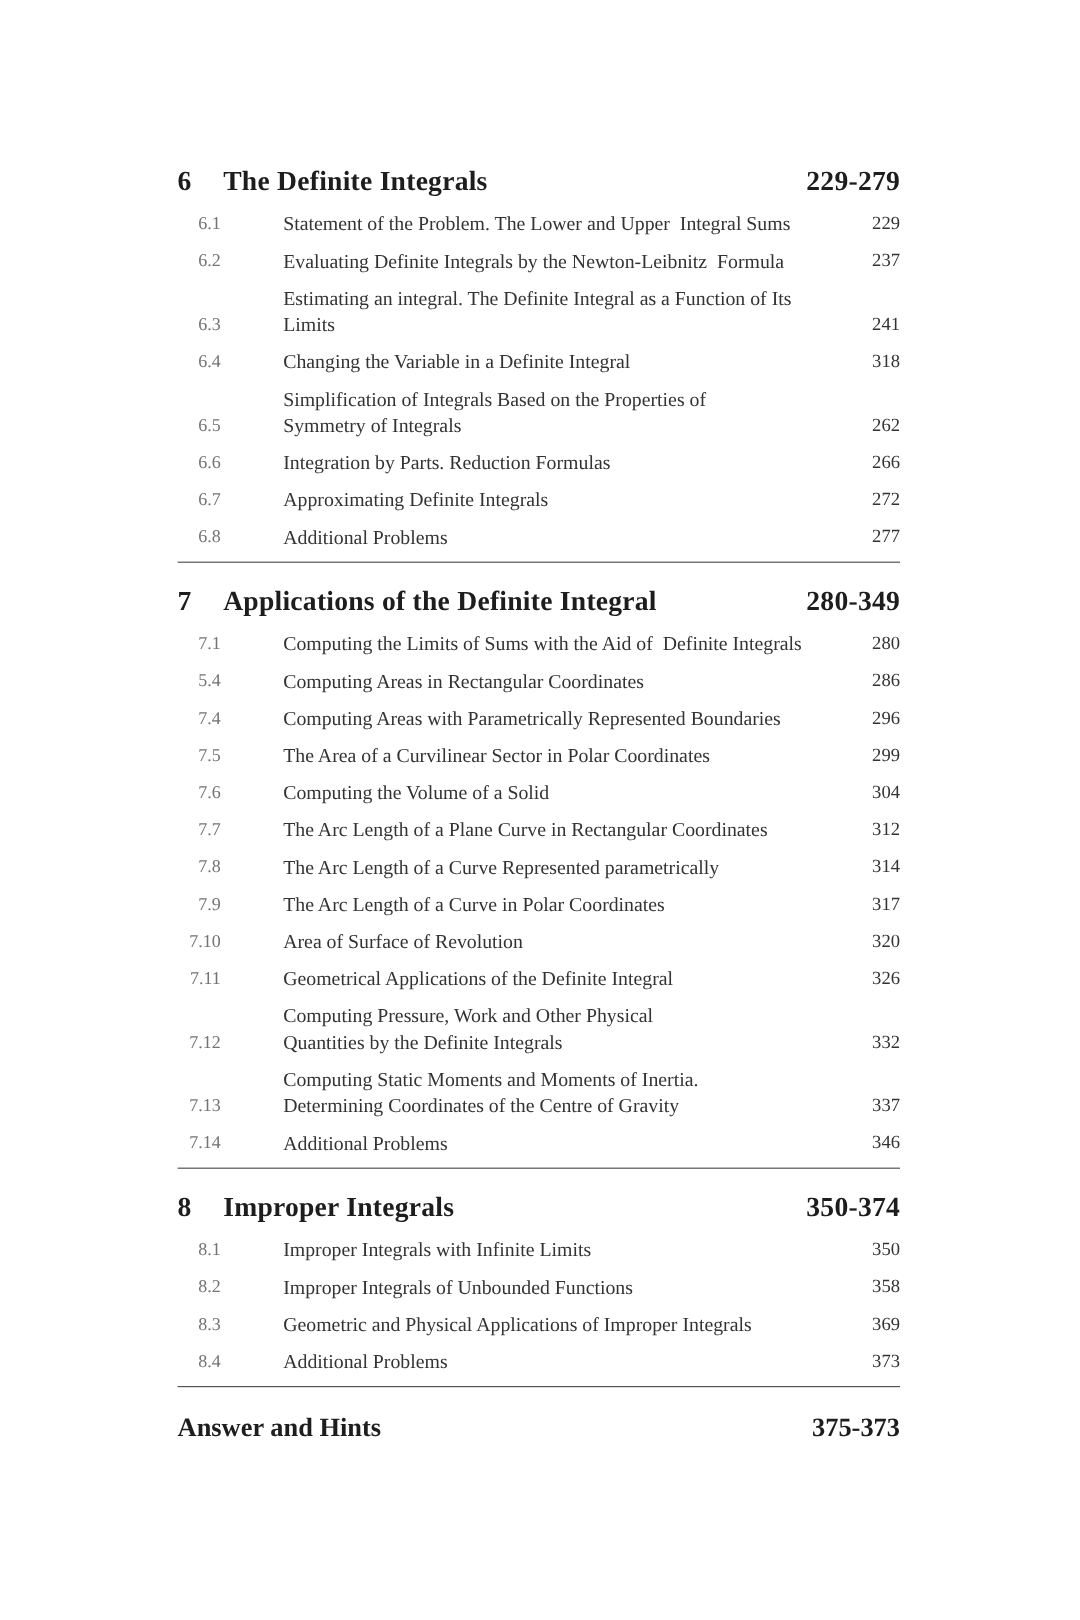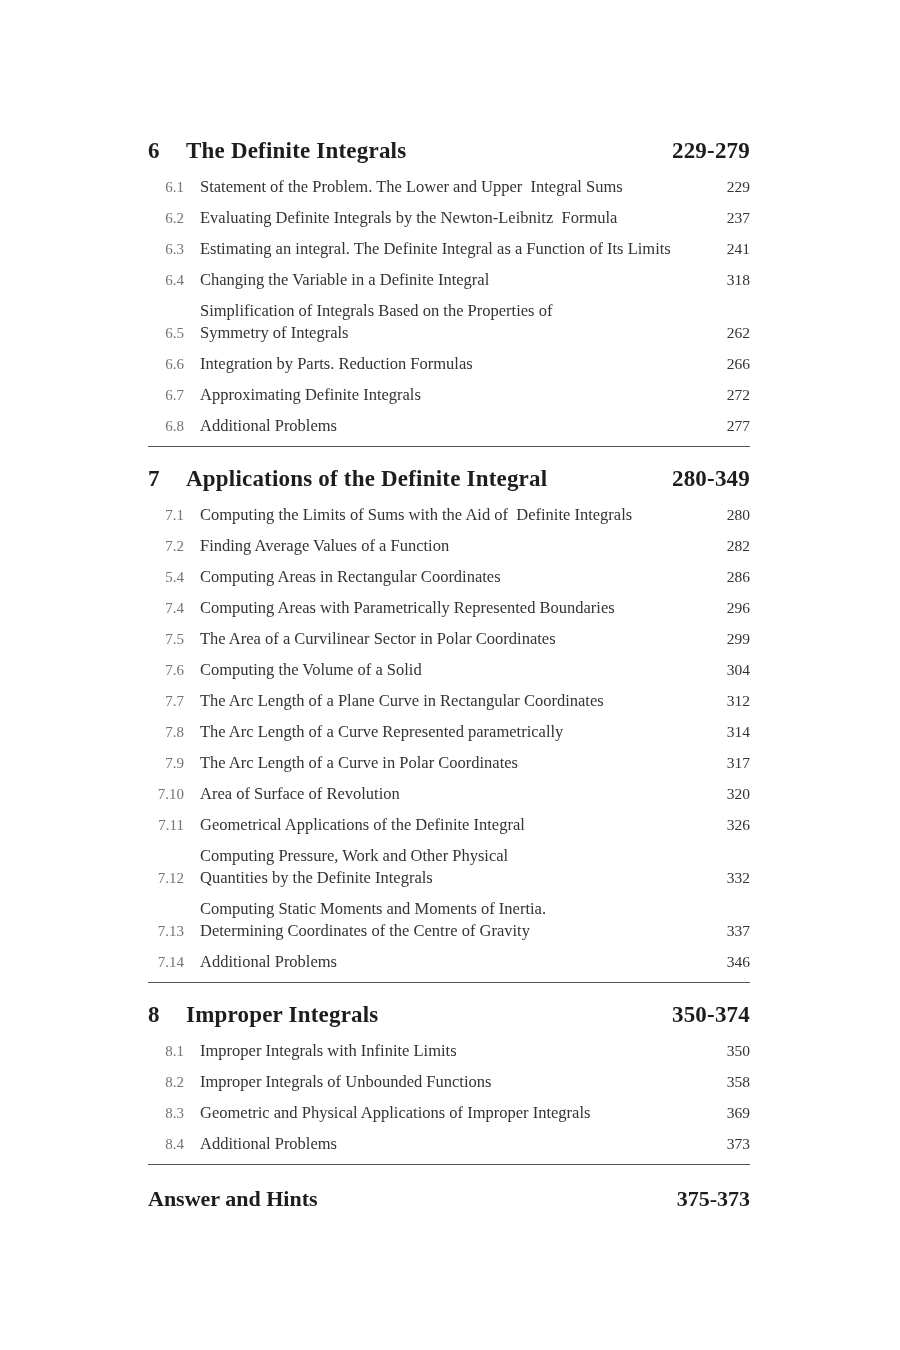--- a/index.html
+++ b/index.html
@@ -44,21 +44,21 @@
     margin-bottom: 9px;
     font-size: 16.5px;
     line-height: 22px;
     color: #333333;
   }
   .sec-num {
     text-align: right;
     font-size: 15px;
     color: #737373;
   }
-  .sec-title { white-space: pre-wrap; }
+  .sec-title { white-space: pre-wrap; margin-left: 36px; }
   .sec-page {
     text-align: right;
     font-size: 15.5px;
     color: #333333;
   }
   .divider {
     border: none;
     border-top: 1.2px solid #555555;
     margin: 2px 0 17px 0;
     height: 0;
@@ -136,25 +136,20 @@
       <span class="ch-title">Applications of the Definite Integral</span>
       <span class="ch-pages">280-349</span>
     </div>
 
     <div class="toc-row">
       <span class="sec-num">7.1</span>
       <span class="sec-title"><div>Computing the Limits of Sums with the Aid of  Definite Integrals</div><div></div></span>
       <span class="sec-page">280</span>
     </div>
     <div class="toc-row">
-      <span class="sec-num">7.2</span>
-      <span class="sec-title"><div>Finding Average Values of a Function</div><div></div></span>
-      <span class="sec-page">282</span>
-    </div>
-    <div class="toc-row">
       <span class="sec-num">5.4</span>
       <span class="sec-title"><div>Computing Areas in Rectangular Coordinates</div><div></div></span>
       <span class="sec-page">286</span>
     </div>
     <div class="toc-row">
       <span class="sec-num">7.4</span>
       <span class="sec-title"><div>Computing Areas with Parametrically Represented Boundaries</div><div></div></span>
       <span class="sec-page">296</span>
     </div>
     <div class="toc-row">

